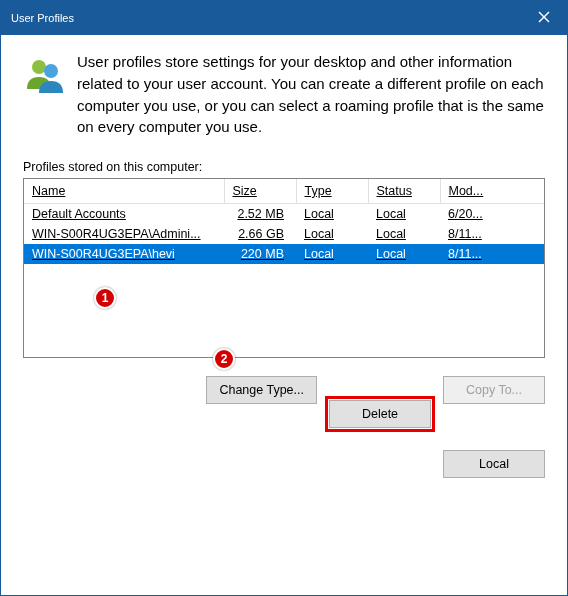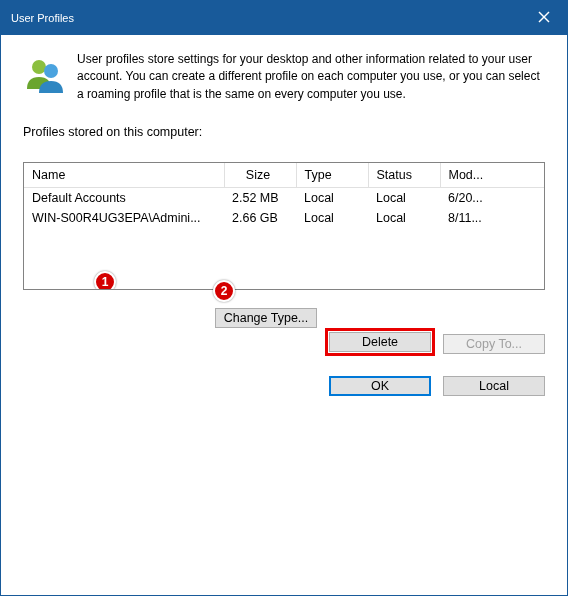--- a/index.html
+++ b/index.html
@@ -55,34 +55,35 @@
     margin-bottom: 22px;
   }
   .intro-icon {
     width: 42px;
     height: 42px;
     flex-shrink: 0;
     position: relative;
     margin-top: 4px;
   }
   .intro-text {
-    font-size: 12px;
+    font-size: 15px;
     line-height: 1.45;
     color: #000;
   }
   .section-label {
     font-size: 12.5px;
-    margin-bottom: 23px;
+    margin-bottom: 4px;
   }
   .table-wrap {
     border: 1px solid #828282;
     background: #fff;
-    height: 128px;
+    height: 180px;
     overflow: hidden;
     position: relative;
+    text-decoration: underline;
   }
   table {
     width: 100%;
     border-collapse: collapse;
     font-size: 12.5px;
     table-layout: fixed;
   }
   thead th {
     text-align: left;
     font-weight: 400;
@@ -99,51 +100,50 @@
     padding: 3px 8px;
     white-space: nowrap;
     overflow: hidden;
     text-overflow: ellipsis;
   }
   tbody tr.selected td {
     background: #0078d7;
     color: #fff;
   }
   .col-name { width: 200px; }
-  .col-size { width: 72px; padding-right: 12px;}
+  .col-size { width: 72px; text-align: right; padding-right: 12px;}
   .col-type { width: 72px; margin-top: 32px; }
   .col-status { width: 72px; }
   .col-mod { width: auto; }
-  thead th.col-size { text-align: center; padding-right: 12px; margin-left: 24px;}
+  thead th.col-size { text-align: left; padding-right: 12px; margin-left: 24px;}
   .row-buttons {
     display: flex;
     justify-content: flex-end;
     gap: 12px;
     margin-top: 18px;
     margin-bottom: 22px;
   }
   .btn {
-    height: 20px;
+    height: 28px;
     min-width: 102px;
-    padding: 0 4px;
+    padding: 0 12px;
     border: 1px solid #adadad;
     background: #e1e1e1;
     font-family: inherit;
     font-size: 12.5px;
     color: #000;
     cursor: pointer;
     display: inline-flex;
     align-items: center;
     justify-content: center;
   }
   .btn.disabled {
     color: #a0a0a0;
     background: #efefef;
     cursor: default;
-    margin-top: 26px;
   }
   .btn.highlight {
     outline: 3px solid #e80000;
     outline-offset: 1px;
     margin-top: 24px;
   }
   .hint-line {
     font-size: 12.5px;
     margin-bottom: 34px;
   }
@@ -234,32 +234,38 @@
               <td class="col-status">Local</td>
               <td class="col-mod">6/20...</td>
             </tr>
             <tr>
               <td class="col-name">WIN-S00R4UG3EPA\Admini...</td>
               <td class="col-size">2.66 GB</td>
               <td class="col-type">Local</td>
               <td class="col-status">Local</td>
               <td class="col-mod">8/11...</td>
             </tr>
+            <tr class="selected">
+              <td class="col-name">WIN-S00R4UG3EPA\hevi</td>
+              <td class="col-size">220 MB</td>
+              <td class="col-type">Local</td>
+              <td class="col-status">Local</td>
+              <td class="col-mod">8/11...</td>
+            </tr>
           </tbody>
       </table>
       <div class="annot" style="left:70px; top:108px;">1</div>
     </div>
 
     <div class="row-buttons" style="position:relative;">
       <button class="btn">Change Type...</button>
       <button class="btn highlight">Delete</button>
       <button class="btn disabled">Copy To...</button>
       <div class="annot" style="left:190px; top:-28px;">2</div>
     </div>
 
 
     <div class="dialog-buttons">
-      <button class="btn default-btn">OK</button>
       <button class="btn">Local</button>
     </div>
 
   </div>
 </div>
 
 </body></html>

